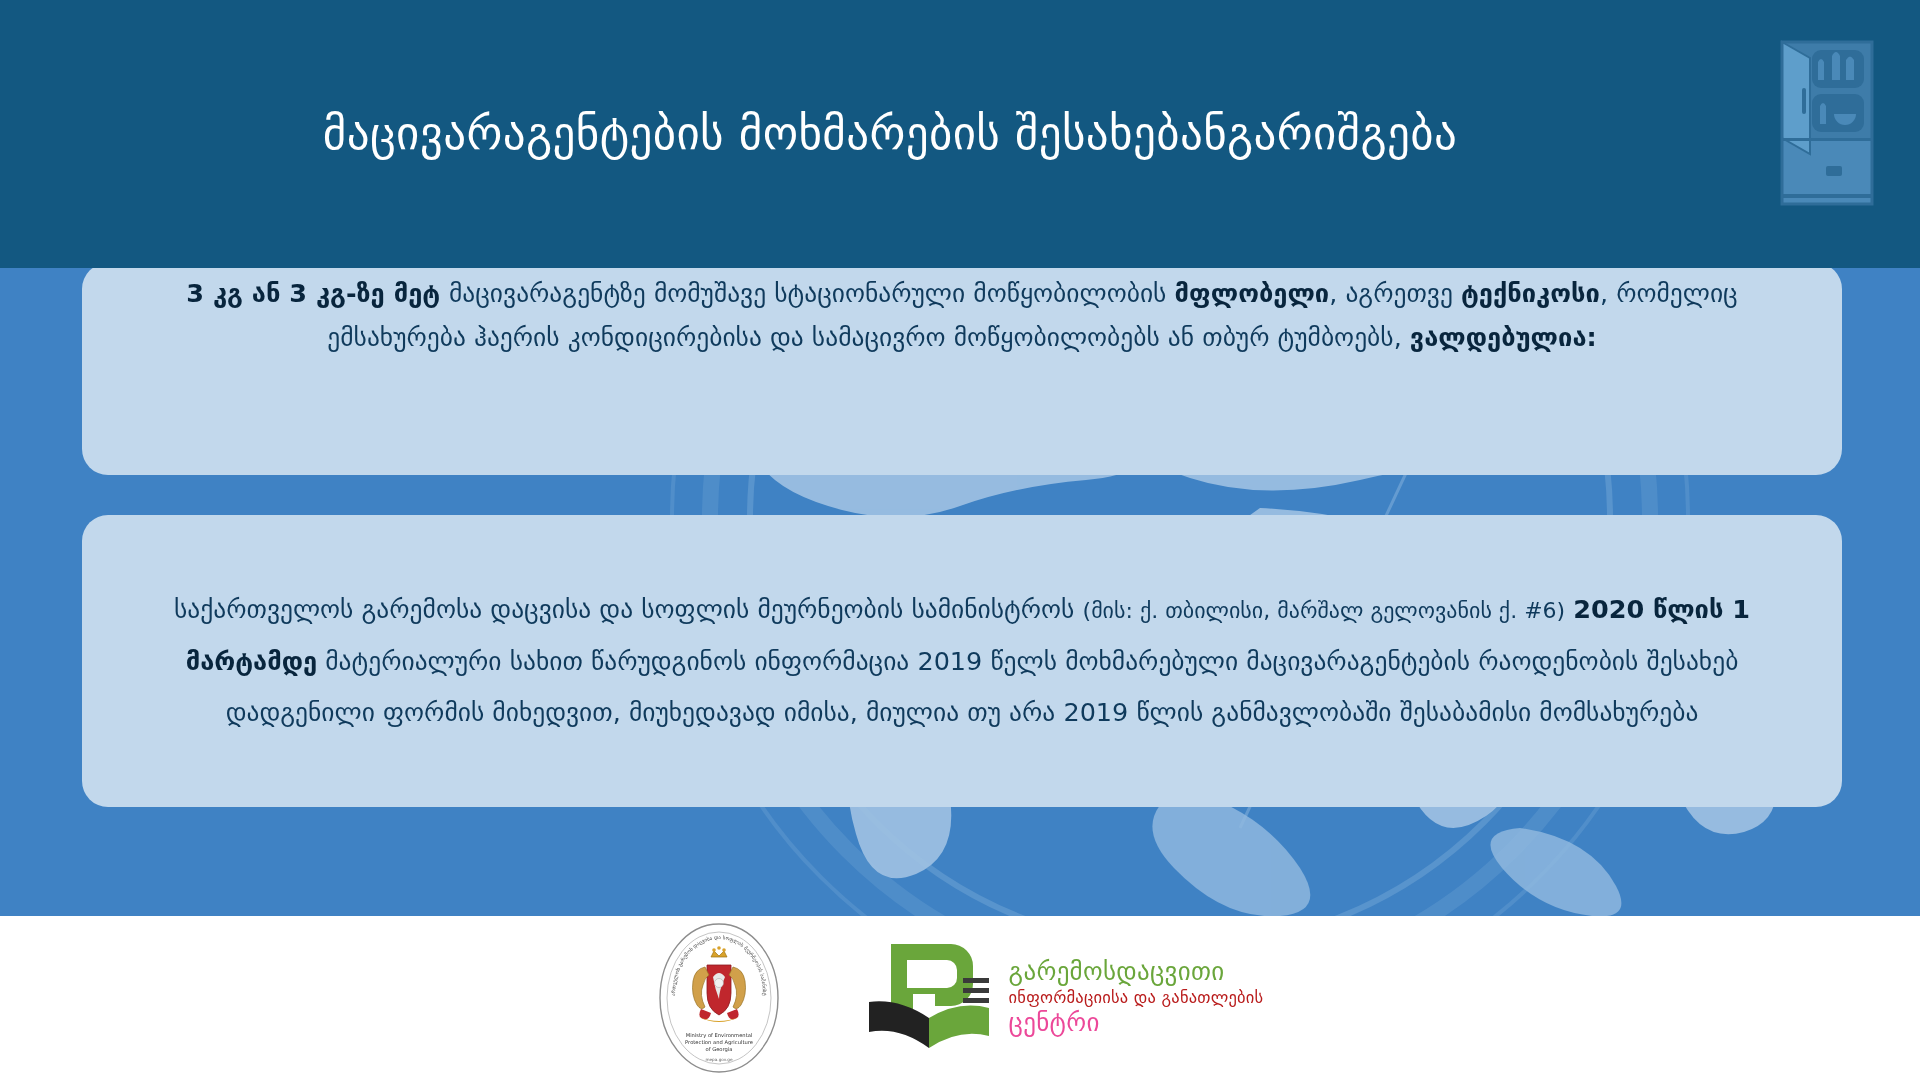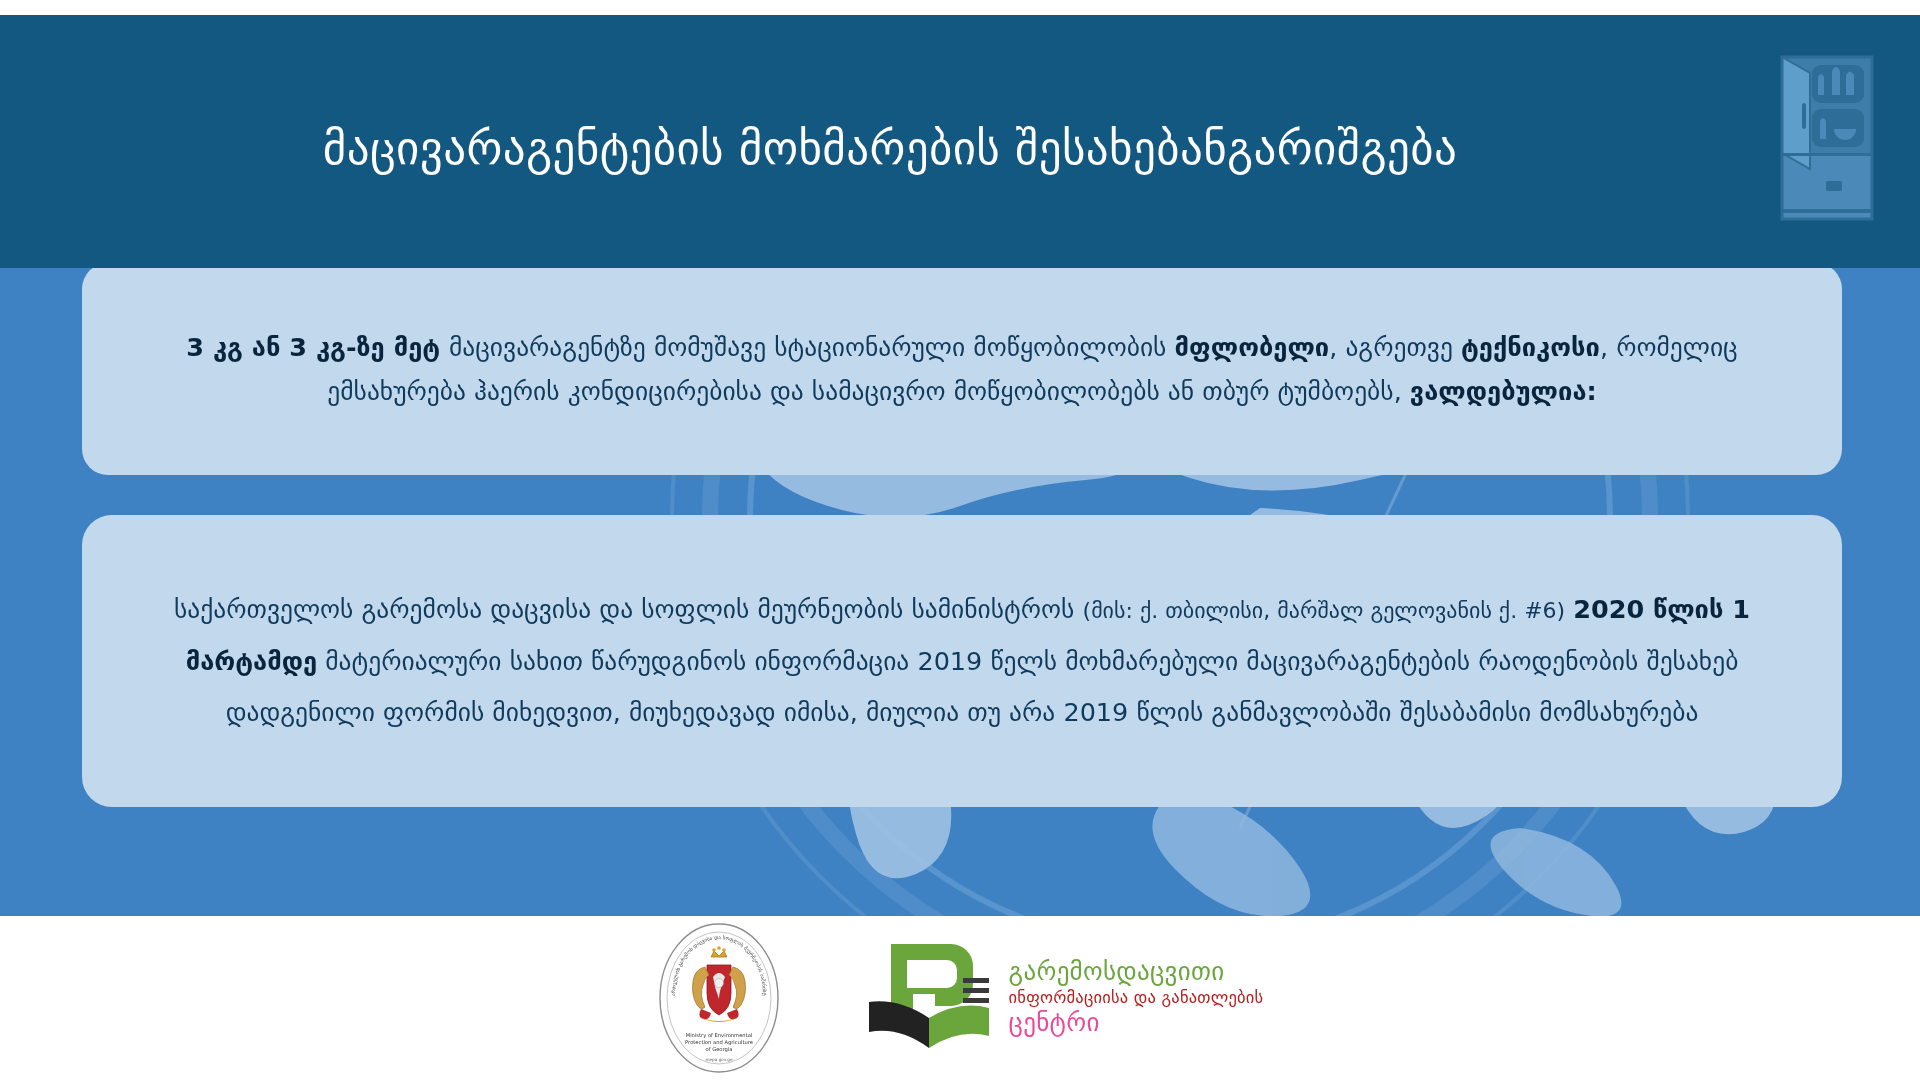--- a/index.html
+++ b/index.html
@@ -6,21 +6,21 @@
   body{
     width:1920px;height:1080px;overflow:hidden;
     font-family:"DejaVu Sans","Liberation Sans",sans-serif;
     background:#ffffff;
   }
   .slide{position:relative;width:1920px;height:1080px;overflow:hidden;background:#ffffff;}
 
   
   .header{
     position:absolute;left:0;top:0;width:1920px;height:296px;
-    background:#135881;overflow:hidden;margin-top:15px;
+    background:#135881;overflow:hidden;
   }
   .header-title{
     position:absolute;left:0;top:0;width:1740px;height:268px;
     display:flex;align-items:center;justify-content:center;
     color:#ffffff;font-size:45px;letter-spacing:0.4px;
     white-space:nowrap;line-height:1.1;
     padding-left:40px;box-sizing:border-box;
   }
   .header-title .b{font-weight:normal;}
   .header-rule{
@@ -40,28 +40,27 @@
   
   .card{
     position:absolute;
     background:#c2d8ec;
     border-radius:26px;
     box-sizing:border-box;
     color:#123a5a;
   }
   .card-a{
     left:82px;top:-5px;width:1760px;height:212px;
-    display:flex;align-items:center;justify-content:center;
+    display:flex;align-items:flex-start;justify-content:center;
     padding:8px 44px;
   }
   .card-b{
     left:82px;top:247px;width:1760px;height:292px;
     display:flex;align-items:center;justify-content:center;
     padding:23px 40px;
-    border-radius:30px;
   }
   .card-inner{
     width:100%;text-align:center;
     font-size:25.5px;line-height:44px;
     color:#0f3a5c;
   }
   .card-b .card-inner{font-size:25.5px;line-height:51px;}
   .bold{font-weight:bold;color:#08253d;}
   .small{font-size:22px;}
 

